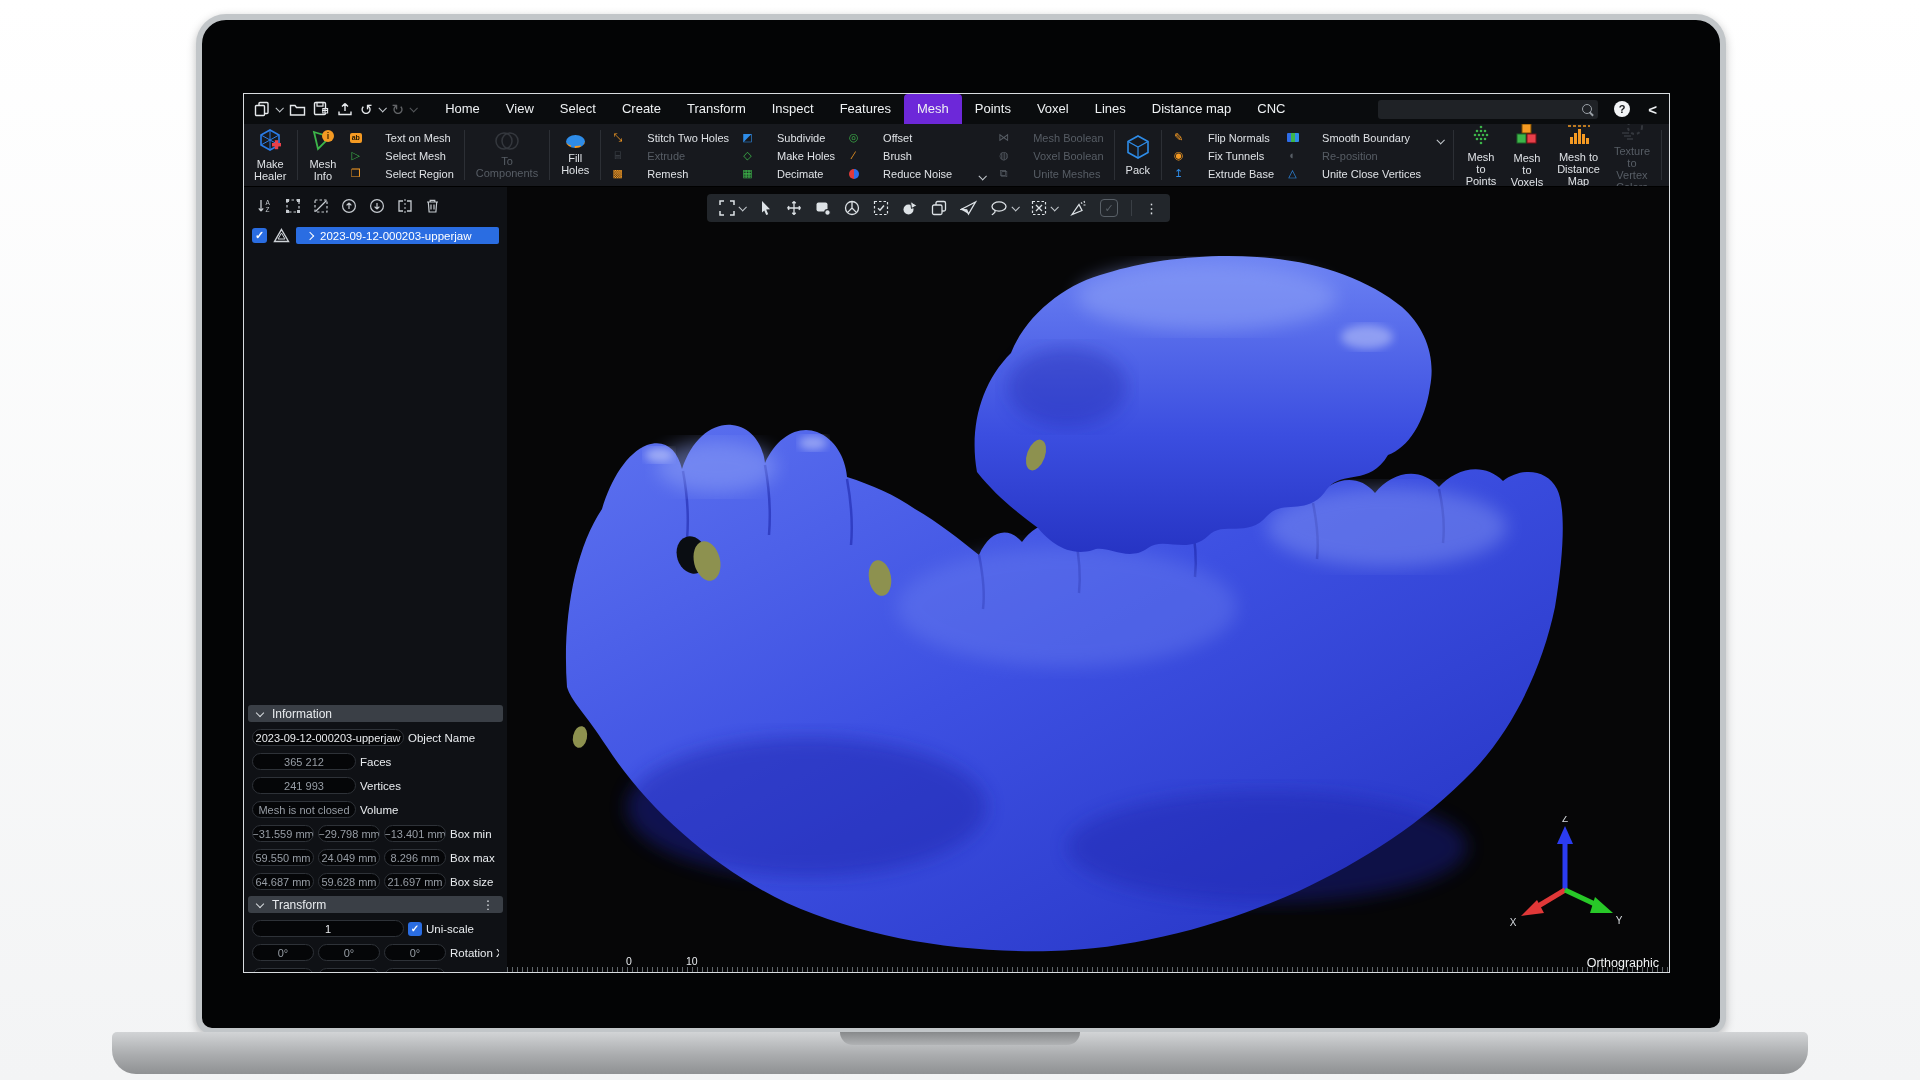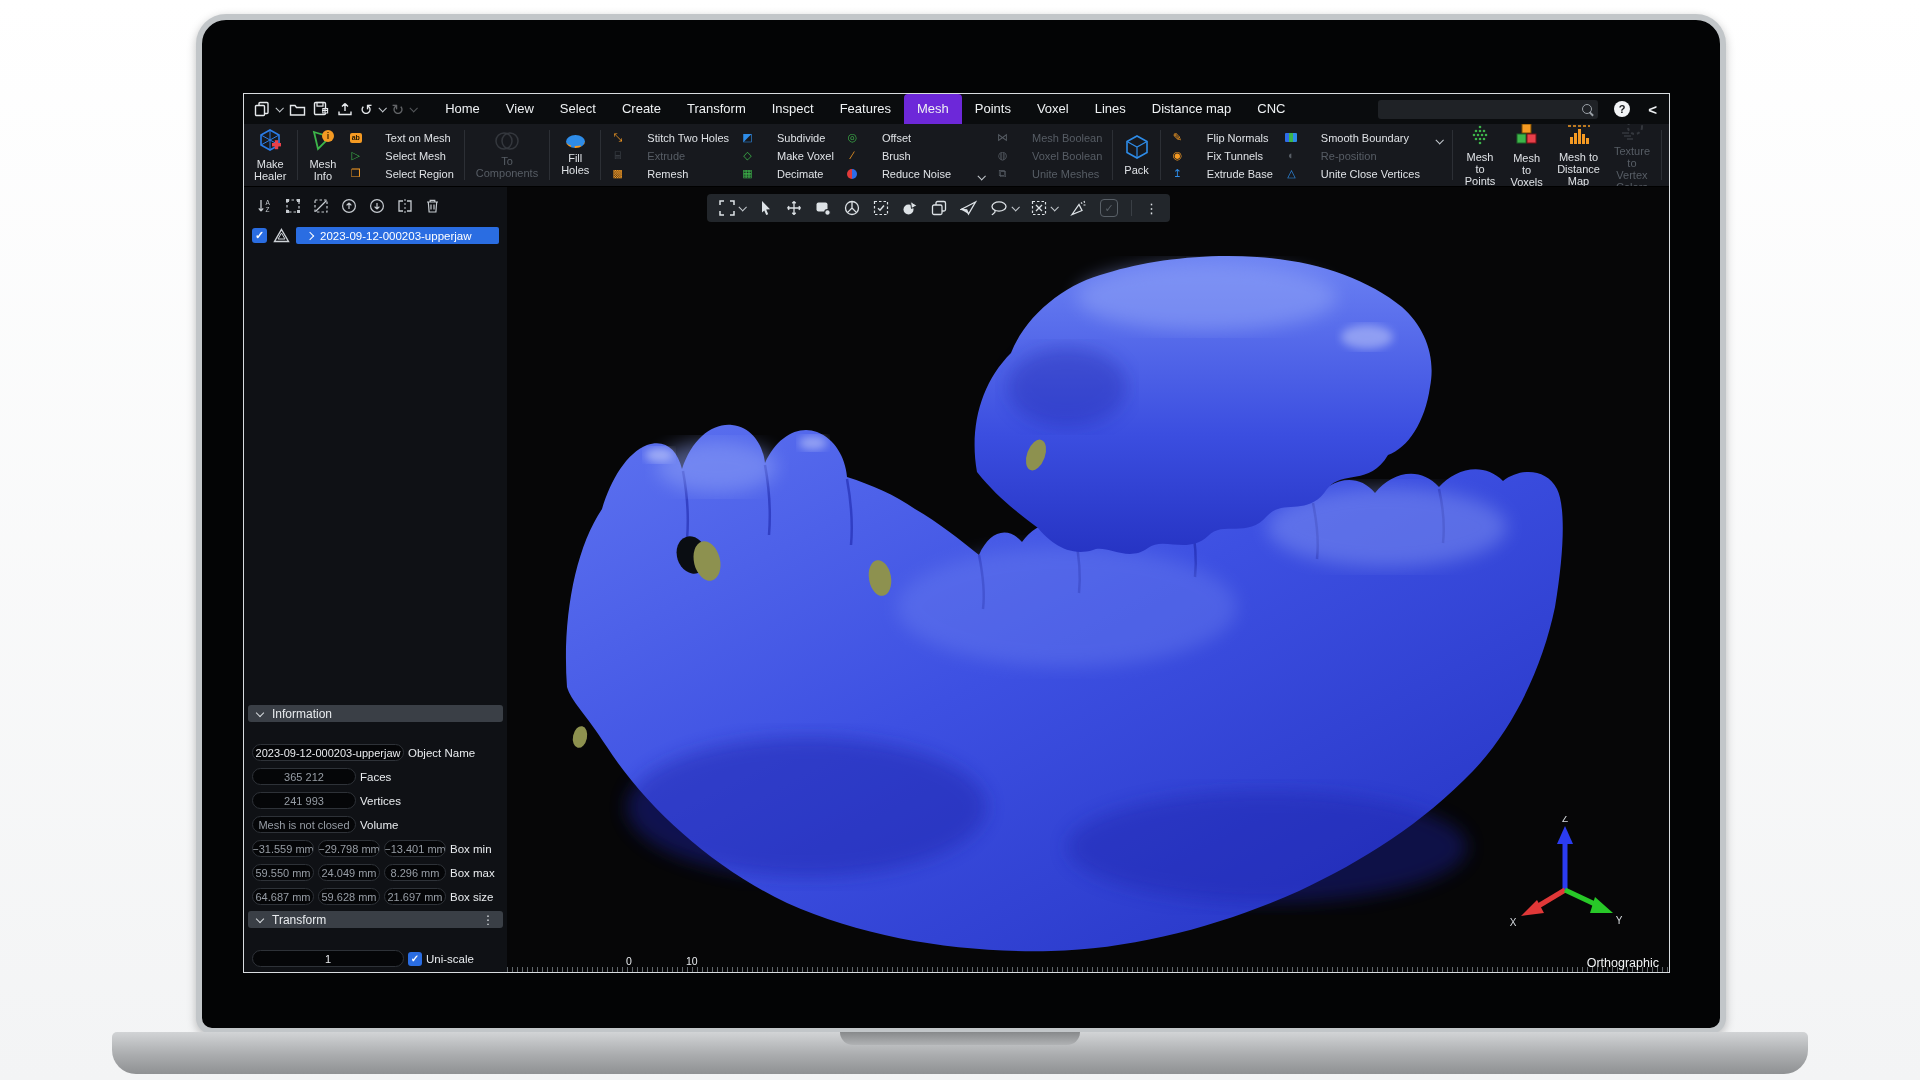--- a/index.html
+++ b/index.html
@@ -64,21 +64,21 @@
   .panel{flex:0 0 263px;background:#0f1115;position:relative;overflow:hidden;}
   .ptools{display:flex;gap:12px;padding:11px 0 0 13px;align-items:center;}
   .treerow{display:flex;align-items:center;gap:6px;padding:13px 8px 0 8px;}
   .cbx{width:15px;height:15px;background:#2a6de2;border-radius:3px;color:#fff;font-size:11px;font-weight:bold;
        display:flex;align-items:center;justify-content:center;flex:0 0 15px;}
   .titem{flex:1;height:17px;background:#2a6de2;border-radius:2px;color:#fff;font-size:11.5px;
          display:flex;align-items:center;padding:0 7px;gap:7px;overflow:hidden;white-space:nowrap;}
 
   .sections{position:absolute;left:4px;right:4px;top:518px;}
   .shead{height:17px;background:#3a3f46;border-radius:3px;display:flex;align-items:center;gap:9px;
-         padding:0 9px;font-size:12px;color:#e8ebee;margin-bottom:21px;}
+         padding:0 9px;font-size:12px;color:#e8ebee;margin-bottom:6px;}
   .chvd{width:5px;height:5px;border-right:1.5px solid #d6dade;border-bottom:1.5px solid #d6dade;transform:rotate(45deg);margin-top:-2px;}
   .kebab{margin-left:auto;color:#dfe3e7;font-size:12px;line-height:12px;}
   .irow{display:flex;align-items:center;gap:4px;padding:0 4px;height:19px;margin-bottom:5px;}
   .ibox{height:17px;background:#050608;border:1px solid #2e3238;border-radius:9px;color:#979da5;font-size:11px;
         display:flex;align-items:center;justify-content:center;overflow:hidden;white-space:nowrap;padding:0 4px;box-sizing:border-box;}
   .ibox.wide{width:152px;color:#e9ebee;}
   .ibox.mid{width:104px;}
   .ibox.tri{width:62px;flex:0 0 62px;}
   .ilbl{font-size:11.5px;color:#e9ecef;white-space:nowrap;overflow:hidden;}
 
@@ -247,21 +247,21 @@
         </div>
       </div>
 
       <div class="rcol">
         <div class="rsm">
           <span class="si ic-bl">◩</span>
           <span>Subdivide</span>
         </div>
         <div class="rsm">
           <span class="si ic-gr">◇</span>
-          <span>Make Voxel</span>
+          <span>Make Holes</span>
         </div>
         <div class="rsm">
           <span class="si ic-gr">▦</span>
           <span>Decimate</span>
         </div>
       </div>
 
       <div class="rcol">
         <div class="rsm">
           <span class="si ic-gr">◎</span>

